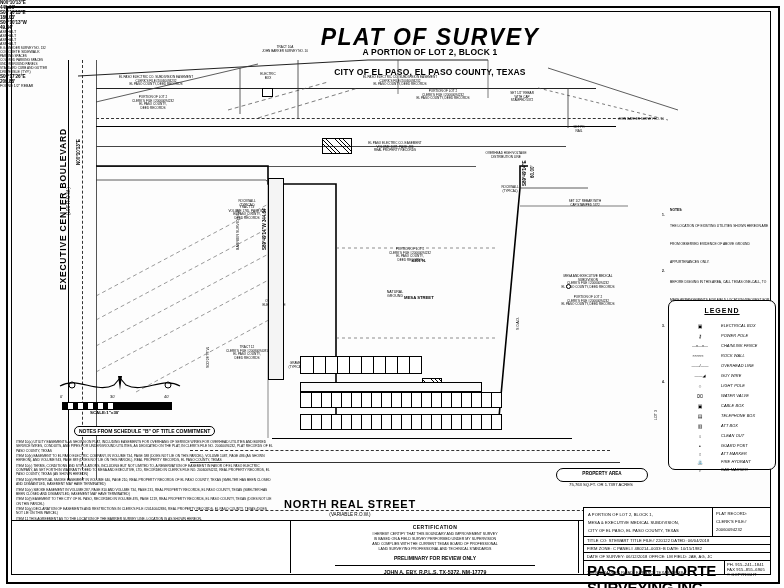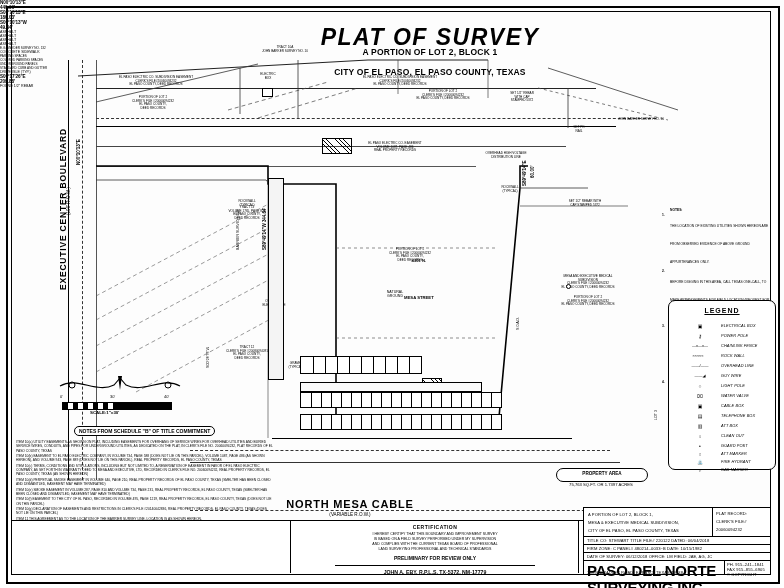--- a/index.html
+++ b/index.html
@@ -289,21 +289,21 @@
   <div class="ln hl" style="left:272px;top:438px;width:300px;height:1.4px;"></div>
   <div class="dash" style="left:190px;top:450px;width:420px;"></div>
   <div class="ln hl" style="left:190px;top:462px;width:430px;background:#333;"></div>
   <div class="dashv" style="left:190px;top:462px;height:0;"></div>
 
   <div class="bearing" style="left:298px;top:432px;">S00°17'26"E</div>
   <div class="dist" style="left:426px;top:432px;">209.88'</div>
   <div class="tiny2" style="left:476px;top:432px;">FOUND 1/2"
 REBAR</div>
 
-  <div class="tc stname" style="left:260px;top:498px;width:180px;">NORTH MESA CABLE</div>
+  <div class="tc stname" style="left:260px;top:498px;width:180px;">NORTH REAL STREET</div>
   <div class="tc stsub" style="left:260px;top:512px;width:180px;">(VARIABLE R.O.W.)</div>
   <div class="dash" style="left:190px;top:510px;width:420px;"></div>
 
   <div class="rbox" style="left:556px;top:468px;width:90px;height:12px;">
     <div class="tc" style="left:0;top:2px;width:90px;font-size:4.6px;font-weight:bold;">PROPERTY AREA</div>
   </div>
   <div class="tc" style="left:556px;top:483px;width:90px;font-size:4.2px;">75,763 SQ.FT. OR 1.7397 ACRES</div>
 
   <svg style="position:absolute;left:58px;top:374px;width:126px;height:22px;">
     <path d="M2,12 C20,2 38,20 56,11 L62,4 L68,11 C86,20 104,2 122,12" fill="none" stroke="#000" stroke-width="1.1"></path>

